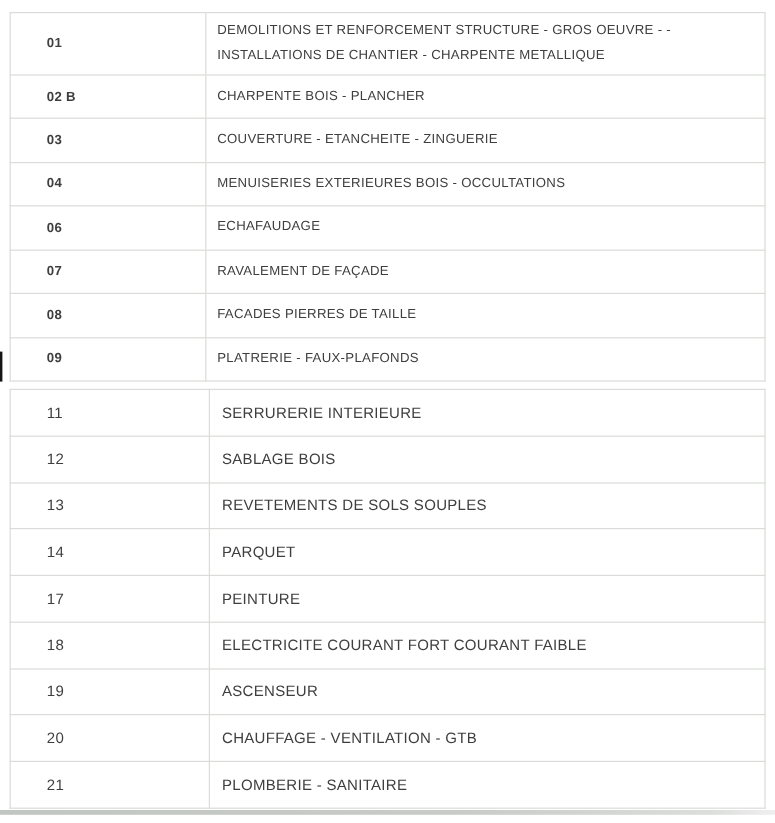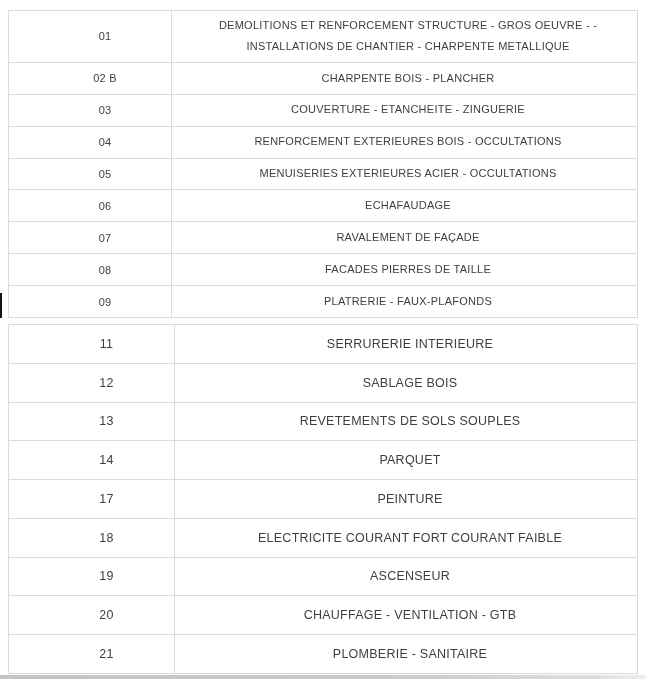--- a/index.html
+++ b/index.html
@@ -20,31 +20,31 @@
     width: 630px;
     border-collapse: collapse;
     table-layout: fixed;
   }
   table.lots td {
     border: 1px solid #d9dcd8;
     vertical-align: middle;
     color: #3e3e3e;
     letter-spacing: 0.25px;
     overflow: hidden;
-    text-align: center;
   }
   
   table.t1 {
     top: 10px;
     height: 308px;
     font-size: 11px;
   }
   table.t1 td.code {
     width: 132px;
     padding: 0 0 0 30px;
+    font-weight: bold;
   }
   table.t1 td.label {
     padding: 4px 2px 4px 9px;
     line-height: 1.95;
   }
   table.t1 tr.first {
     height: 50px;
   }
   
   table.t2 {
@@ -90,25 +90,21 @@
     <tr>
       <td class="code">02 B</td>
       <td class="label">CHARPENTE BOIS - PLANCHER</td>
     </tr>
     <tr>
       <td class="code">03</td>
       <td class="label">COUVERTURE - ETANCHEITE - ZINGUERIE</td>
     </tr>
     <tr>
       <td class="code">04</td>
-      <td class="label">RENFORCEMENT EXTERIEURES BOIS - OCCULTATIONS</td>
-    </tr>
-    <tr>
-      <td class="code">05</td>
-      <td class="label">MENUISERIES EXTERIEURES ACIER - OCCULTATIONS</td>
+      <td class="label">MENUISERIES EXTERIEURES BOIS - OCCULTATIONS</td>
     </tr>
     <tr>
       <td class="code">06</td>
       <td class="label">ECHAFAUDAGE</td>
     </tr>
     <tr>
       <td class="code">07</td>
       <td class="label">RAVALEMENT DE FAÇADE</td>
     </tr>
     <tr>

